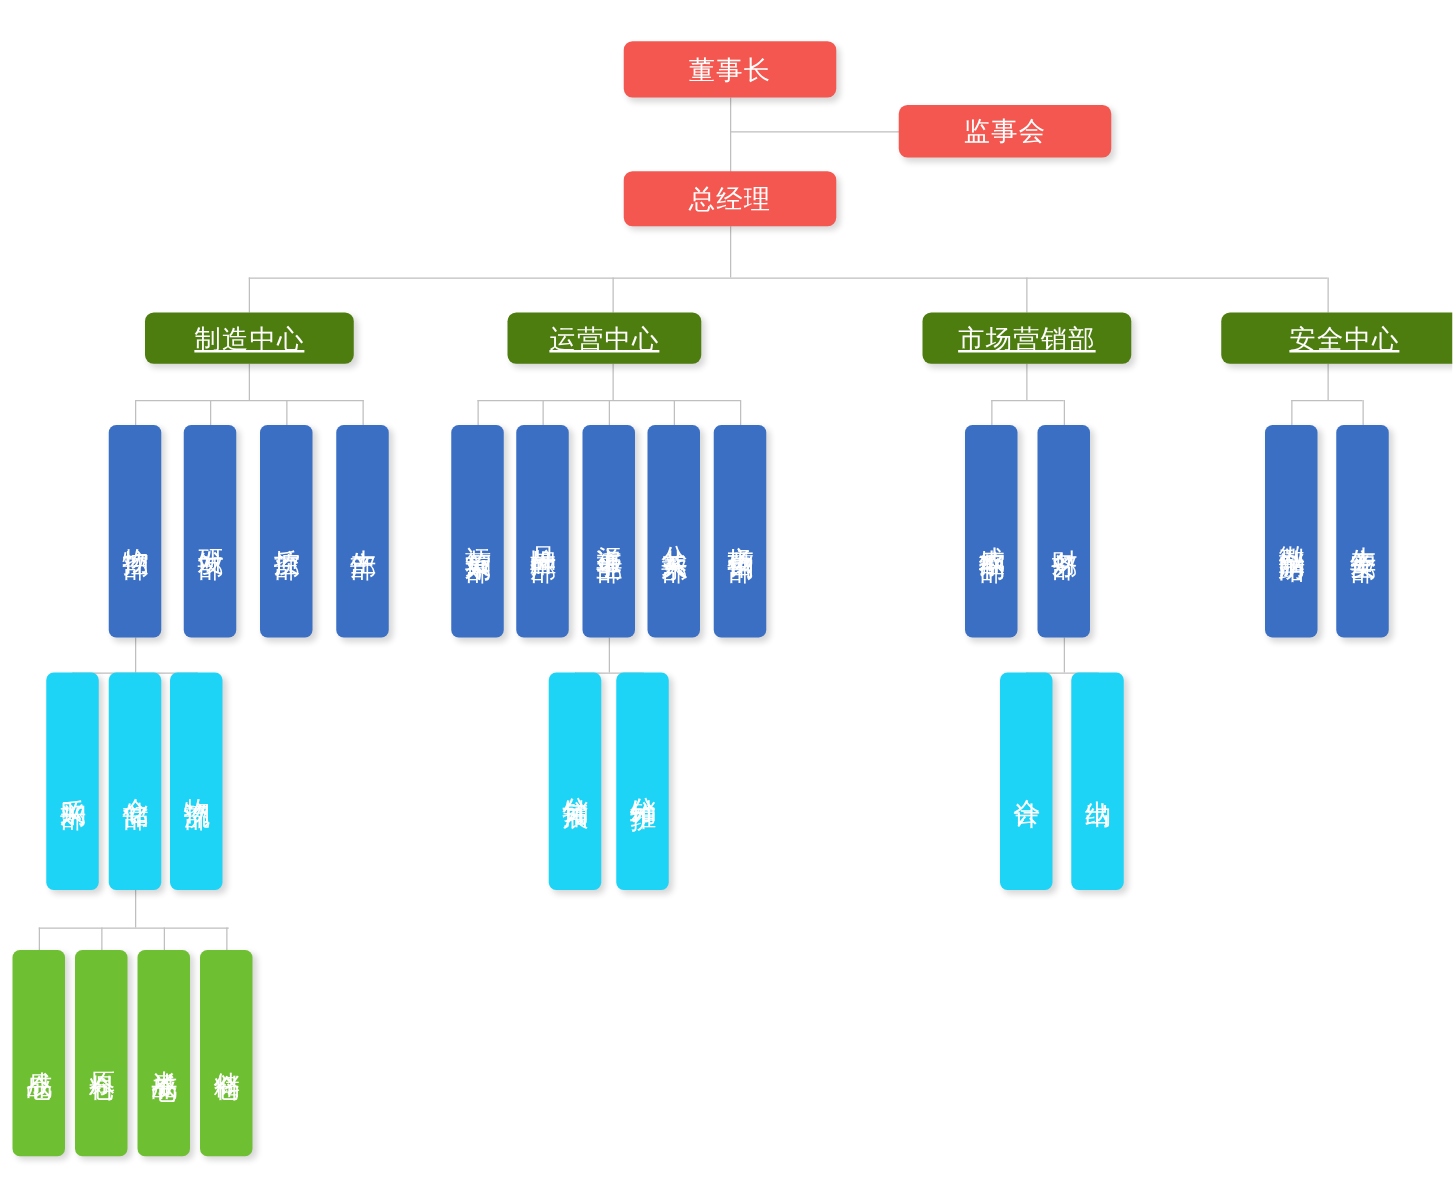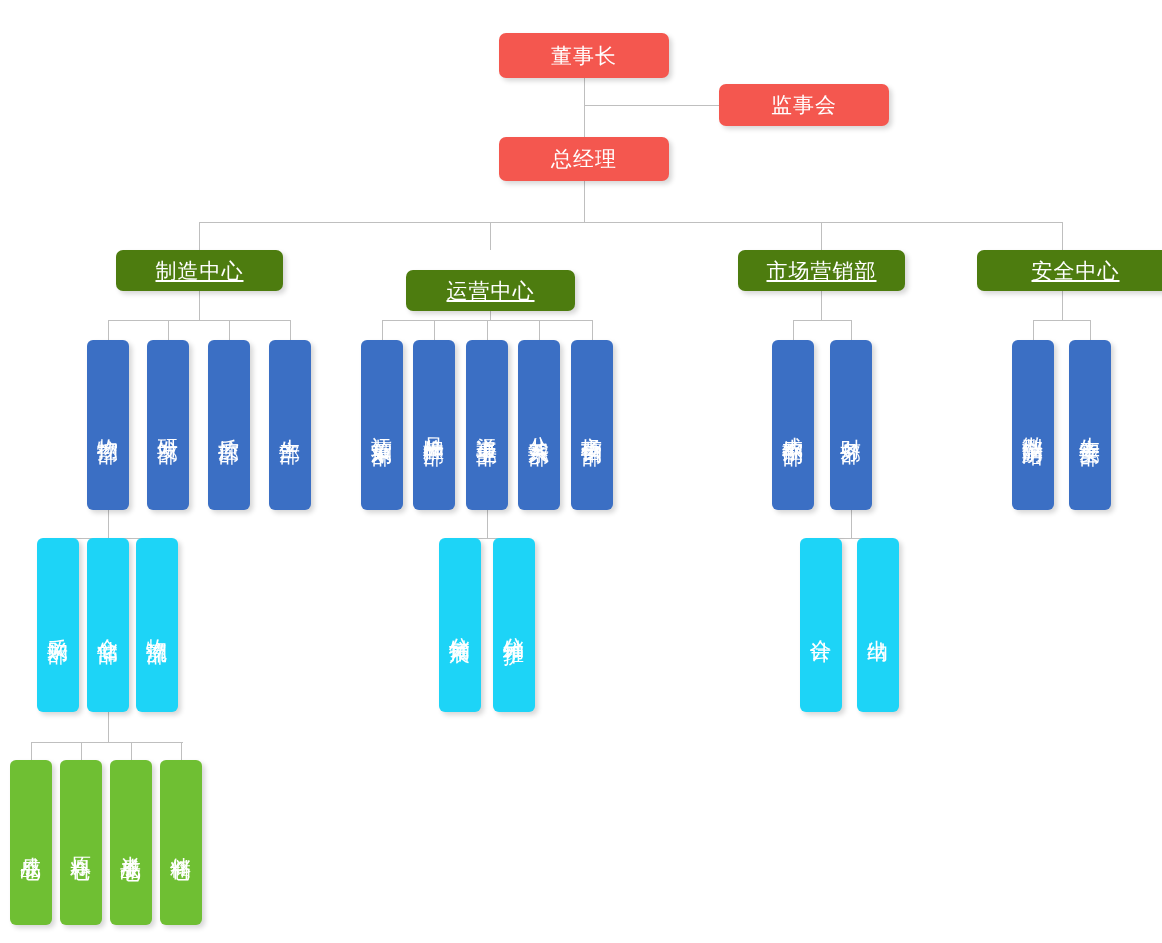--- a/index.html
+++ b/index.html
@@ -124,21 +124,21 @@
   <div class="node horiz lvl-exec" style="left:499px; top:137px; width:170px; height:44px;">
     <span>总经理</span>
   </div>
   <div class="node horiz lvl-exec" style="left:719px; top:84px; width:170px; height:42px;">
     <span>监事会</span>
   </div>
 
   <div class="node horiz lvl-center" style="left:116px; top:250px; width:167px; height:41px;">
     <span>制造中心</span>
   </div>
-  <div class="node horiz lvl-center" style="left:406px; top:250px; width:169px; height:41px;margin-top:20px;">
+  <div class="node horiz lvl-center" style="left:406px; top:250px; width:155px; height:41px;">
     <span>运营中心</span>
   </div>
   <div class="node horiz lvl-center" style="left:738px; top:250px; width:167px; height:41px;">
     <span>市场营销部</span>
   </div>
   <div class="node horiz lvl-center" style="left:977px; top:250px; width:197px; height:41px;">
     <span>安全中心</span>
   </div>
 
   <div class="node vert lvl-dept" style="left:87px; top:340px; width:42px; height:170px;">

